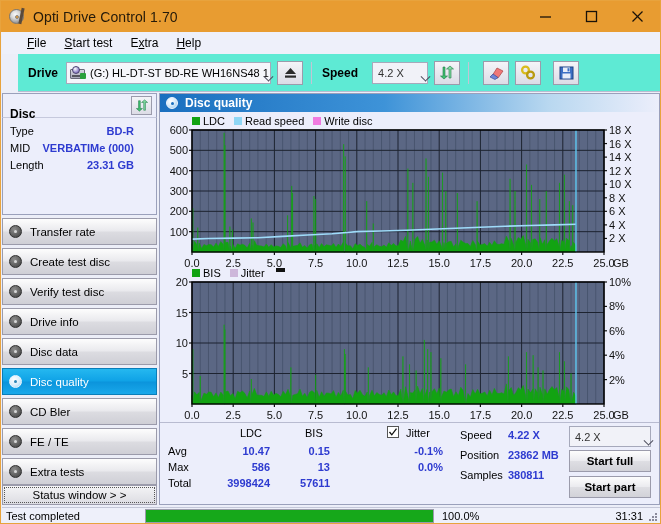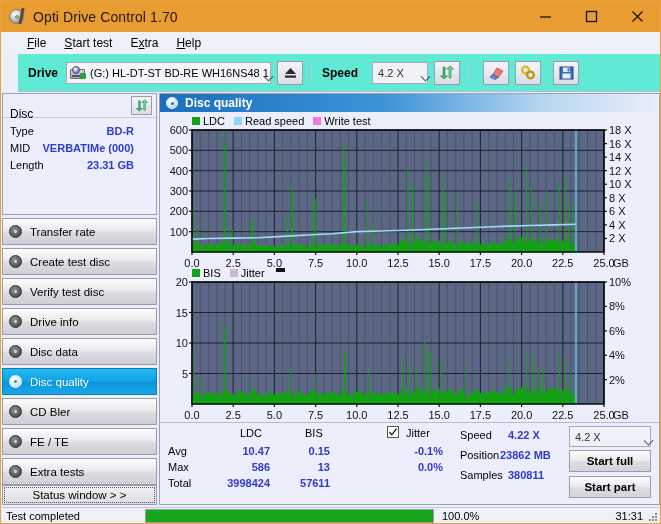--- a/index.html
+++ b/index.html
@@ -130,21 +130,21 @@
 
   
   #left {
     position: absolute; left: 1px; top: 92px; width: 155px; height: 390px;
   }
   #disc-hdr {
     position: relative; height: 24px; background: #eceefb;
     border: 1px solid #9aa0bb; border-bottom: none;
     display: flex; align-items: center;
   }
-  #disc-hdr .t { font-size: 12px; font-weight: normal; margin-left: 7px; margin-top: 16px; }
+  #disc-hdr .t { font-size: 12px; font-weight: bold; margin-left: 7px; margin-top: 16px; }
   #disc-hdr .btn {
     position: absolute; right: 4px; top: 2px; width: 21px; height: 19px;
     background: linear-gradient(#f4f4f8,#dcdce6); border: 1px solid #9b9bab;
     display:flex; align-items:center; justify-content:center;
   }
   #disc-body {
     background: #eceefb; border: 1px solid #9aa0bb; border-top: 1px solid #c6c9dd;
     padding: 4px 22px 5px 7px; height: 98px;
   }
   .disc-row { display: flex; justify-content: space-between; align-items: center; height: 17px; }
@@ -466,21 +466,21 @@
         <span class="grp">
           <span class="sw" style="background:#12a312"></span>
           <span>LDC</span>
         </span>
         <span class="grp">
           <span class="sw" style="background:#8ed6f5"></span>
           <span>Read speed</span>
         </span>
         <span class="grp">
           <span class="sw" style="background:#f07be0"></span>
-          <span>Write test</span>
+          <span>Write disc</span>
         </span>
       </div>
       <svg id="svg1" width="499" height="160" style="position:absolute;left:0;top:0">
           <rect x="32" y="16" width="412" height="122" fill="#5b6784"></rect>
           <line x1="32" y1="16" x2="32" y2="138" stroke="#1d2330" stroke-width="1"></line>
           <line x1="40.24" y1="16" x2="40.24" y2="138" stroke="#49556f" stroke-width="1"></line>
           <line x1="48.480000000000004" y1="16" x2="48.480000000000004" y2="138" stroke="#49556f" stroke-width="1"></line>
           <line x1="56.72" y1="16" x2="56.72" y2="138" stroke="#49556f" stroke-width="1"></line>
           <line x1="64.96000000000001" y1="16" x2="64.96000000000001" y2="138" stroke="#49556f" stroke-width="1"></line>
           <line x1="73.2" y1="16" x2="73.2" y2="138" stroke="#1d2330" stroke-width="1"></line>
@@ -734,21 +734,21 @@
       <span class="st v" style="left:115px;top:54px;width:55px;text-align:right">57611</span>
 
       <span class="st v" style="left:215px;top:22px;width:68px;text-align:right">-0.1%</span>
       <span class="st v" style="left:215px;top:38px;width:68px;text-align:right">0.0%</span>
 
       <span class="st k" style="left:300px;top:6px">Speed</span>
       <span class="st k" style="left:300px;top:26px">Position</span>
       <span class="st k" style="left:300px;top:46px">Samples</span>
 
       <span class="st v" style="left:348px;top:6px">4.22 X</span>
-      <span class="st v" style="left:340px;top:26px">23862 MB</span>
+      <span class="st v" style="left:348px;top:26px">23862 MB</span>
       <span class="st v" style="left:348px;top:46px">380811</span>
 
       <div id="speed-combo2" style="left:409px;top:3px">
         <span>4.2 X</span>
         <span class="combo-arrow"><span class="chev"></span></span>
       </div>
       <div class="act-btn" style="left:409px;top:27px">Start full</div>
       <div class="act-btn" style="left:409px;top:53px">Start part</div>
     </div>
   </div>

